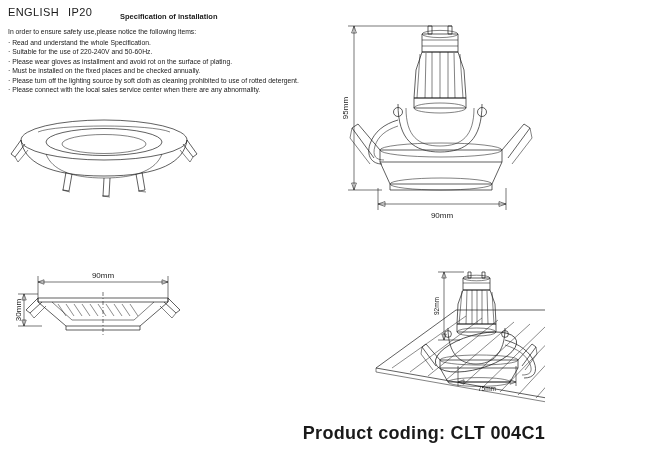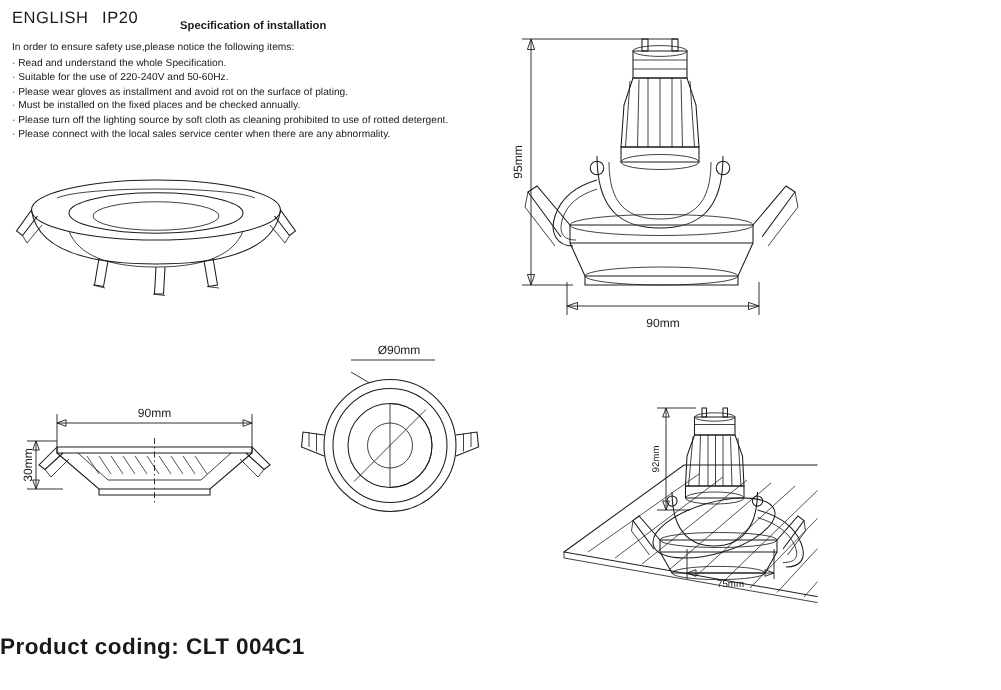--- a/index.html
+++ b/index.html
@@ -44,22 +44,22 @@
   }
   .spec-list {
     left: 8px; top: 38px;
     font-size: 6.8px;
     line-height: 9.4px;
   }
   .spec-list div { white-space: nowrap; }
 
   .product-coding {
     left: 0; right: 0; top: 423px;
-    text-align: left;
-    font-size: 15px;
+    text-align: right;
+    font-size: 18px;
     font-weight: 700;
     letter-spacing: 0.3px;
   }
 
   svg { display: block; }
   .ln { stroke: #1b1b1b; fill: none; }
   .thin { stroke-width: 0.7; }
   .thinner { stroke-width: 0.55; }
   .dim { stroke: #1b1b1b; stroke-width: 0.6; fill: none; }
   .dash { stroke-dasharray: 4 2 1 2; }
@@ -149,45 +149,20 @@
       <path class="ln thin" d="M30 36 L18 48 L22 51 L34 40"></path>
       <path class="ln thinner" d="M22 51 L26 56 L38 44"></path>
 
       <path class="ln thin" d="M160 36 L172 48 L168 51 L156 40"></path>
       <path class="ln thinner" d="M168 51 L164 56 L152 44"></path>
 
       <line class="dim dash" x1="95" y1="30" x2="95" y2="74"></line>
     </svg>
   </div>
 
-  <div class="abs" style="left:190px; top:222px;">
-    <svg width="140" height="130" viewBox="0 0 140 130">
-
-      <line class="dim" x1="44" y1="26" x2="98" y2="58"></line>
-      <path class="dim" d="M98 58 l-6.6 -0.3 l2 -3.6 z" fill="#1b1b1b"></path>
-      <text class="dimtxt" x="76" y="14" text-anchor="middle">Ø90mm</text>
-      <line class="dim" x1="44" y1="18" x2="100" y2="18"></line>
-
-      <circle class="ln thin fillw" cx="70" cy="75" r="44"></circle>
-      <circle class="ln thin" cx="70" cy="75" r="38"></circle>
-
-      <circle class="ln thin" cx="70" cy="75" r="28" fill="#e3e3e3"></circle>
-
-      <path class="ln thinner" d="M70 47 A28 28 0 0 1 70 103 Z" fill="#bdbdbd"></path>
-      <circle class="ln thinner" cx="70" cy="75" r="15" fill="#d6d6d6"></circle>
-
-      <line class="ln thinner" x1="46" y1="99" x2="94" y2="51"></line>
-
-      <path class="ln thin" d="M26 68 L12 66 L11 76 L26 82" fill="#ffffff"></path>
-      <path class="ln thinner" d="M16 66 L16 76 M21 67 L21 79"></path>
-
-      <path class="ln thin" d="M114 68 L128 66 L129 76 L114 82" fill="#ffffff"></path>
-      <path class="ln thinner" d="M124 66 L124 76 M119 67 L119 79"></path>
-    </svg>
-  </div>
 
   <div class="abs" style="left:336px; top:12px;">
     <svg width="310" height="210" viewBox="0 0 310 210">
 
       <line class="dim" x1="18" y1="14" x2="18" y2="178"></line>
       <path class="dim" d="M18 14 l-2.4 7 h4.8 z" fill="#1b1b1b"></path>
       <path class="dim" d="M18 178 l-2.4 -7 h4.8 z" fill="#1b1b1b"></path>
       <line class="dim" x1="12" y1="14" x2="116" y2="14"></line>
       <line class="dim" x1="12" y1="178" x2="46" y2="178"></line>
       <text class="dimtxt" x="12" y="96" text-anchor="middle" transform="rotate(-90 12 96)">95mm</text>

